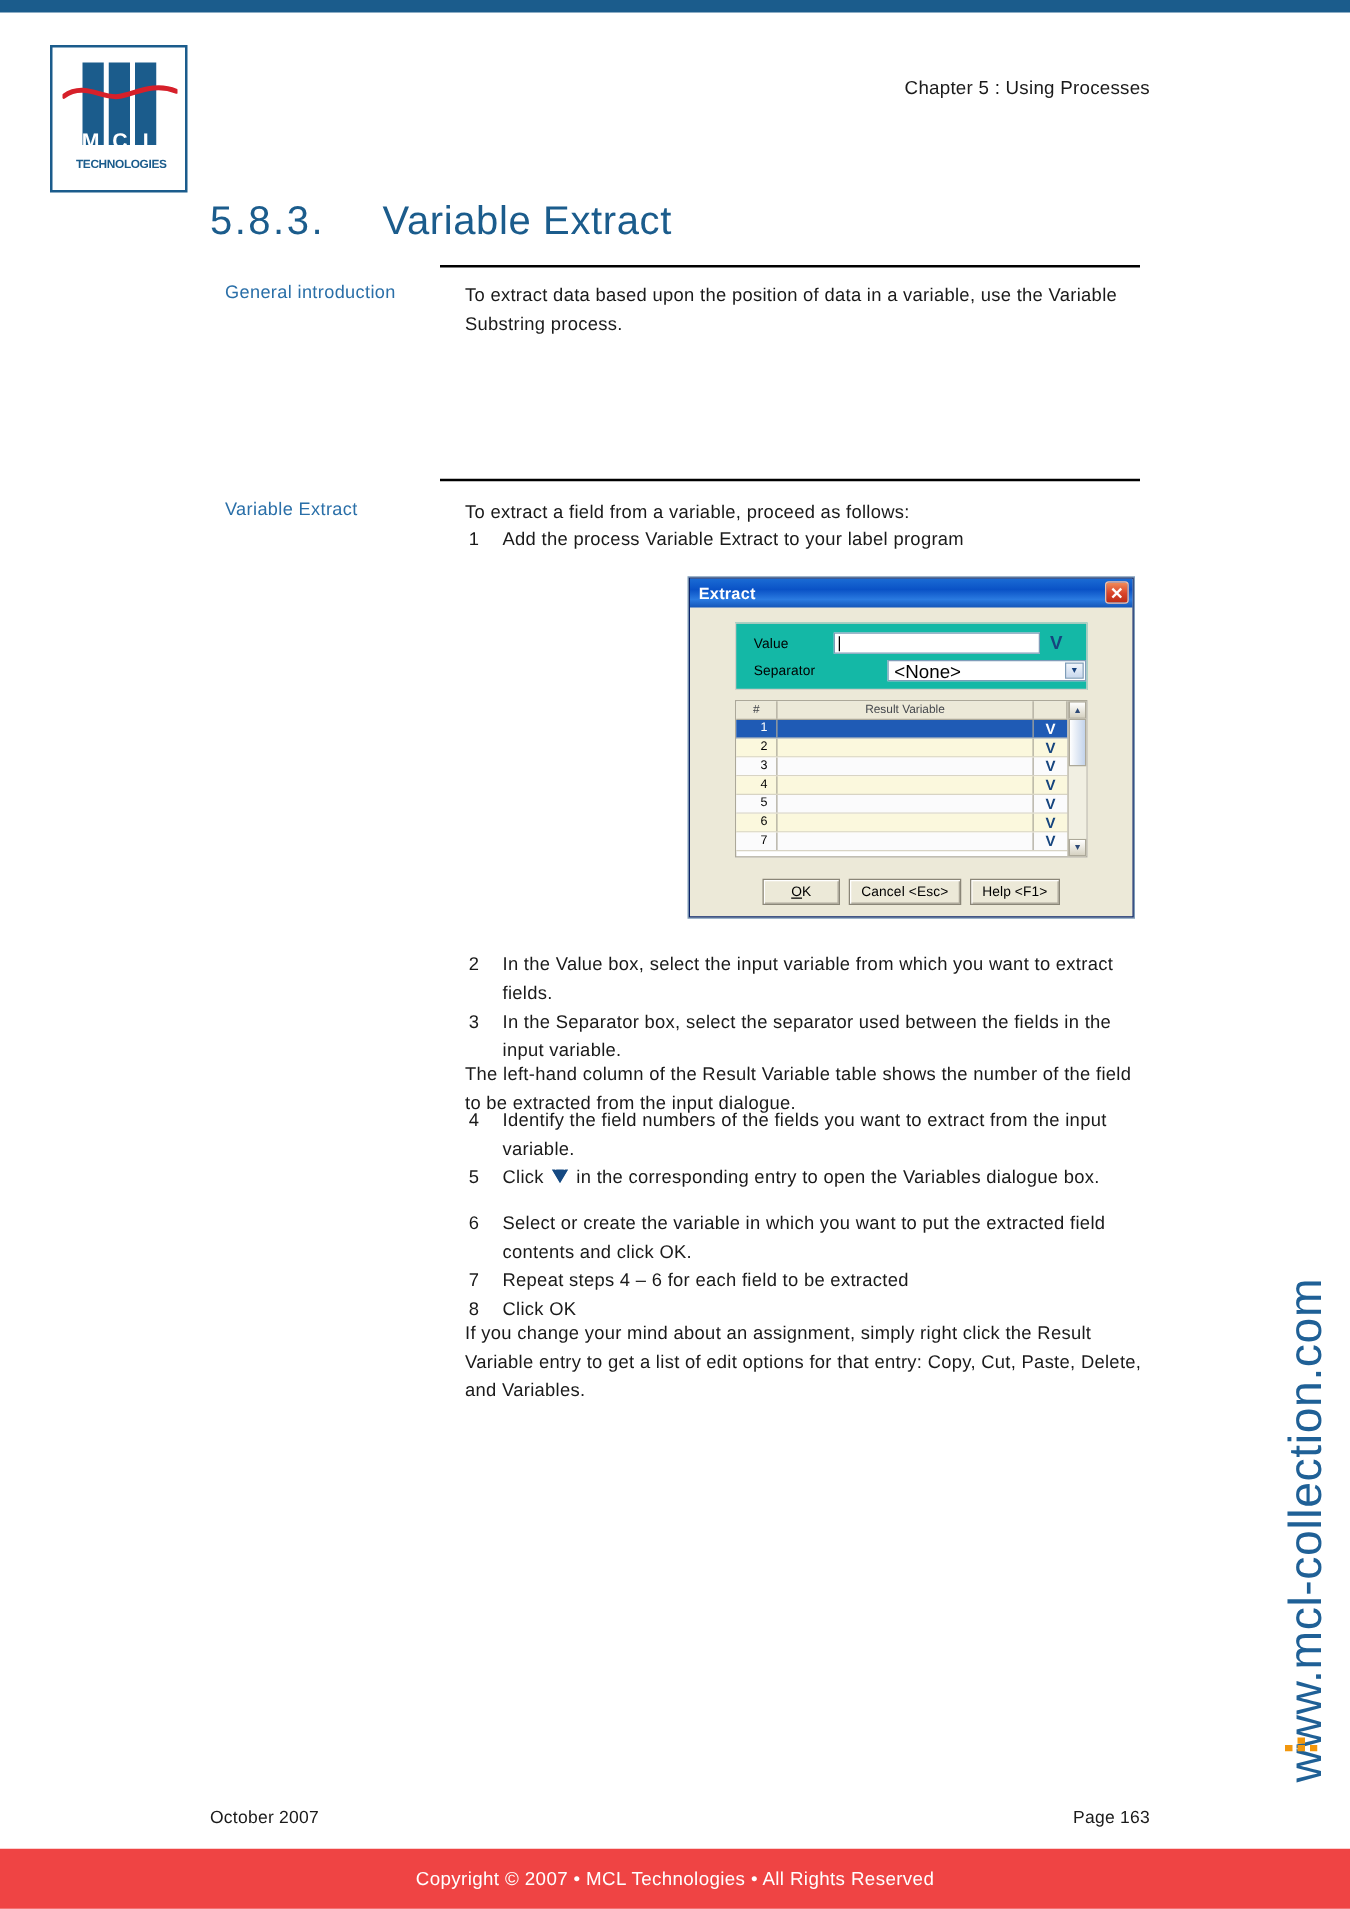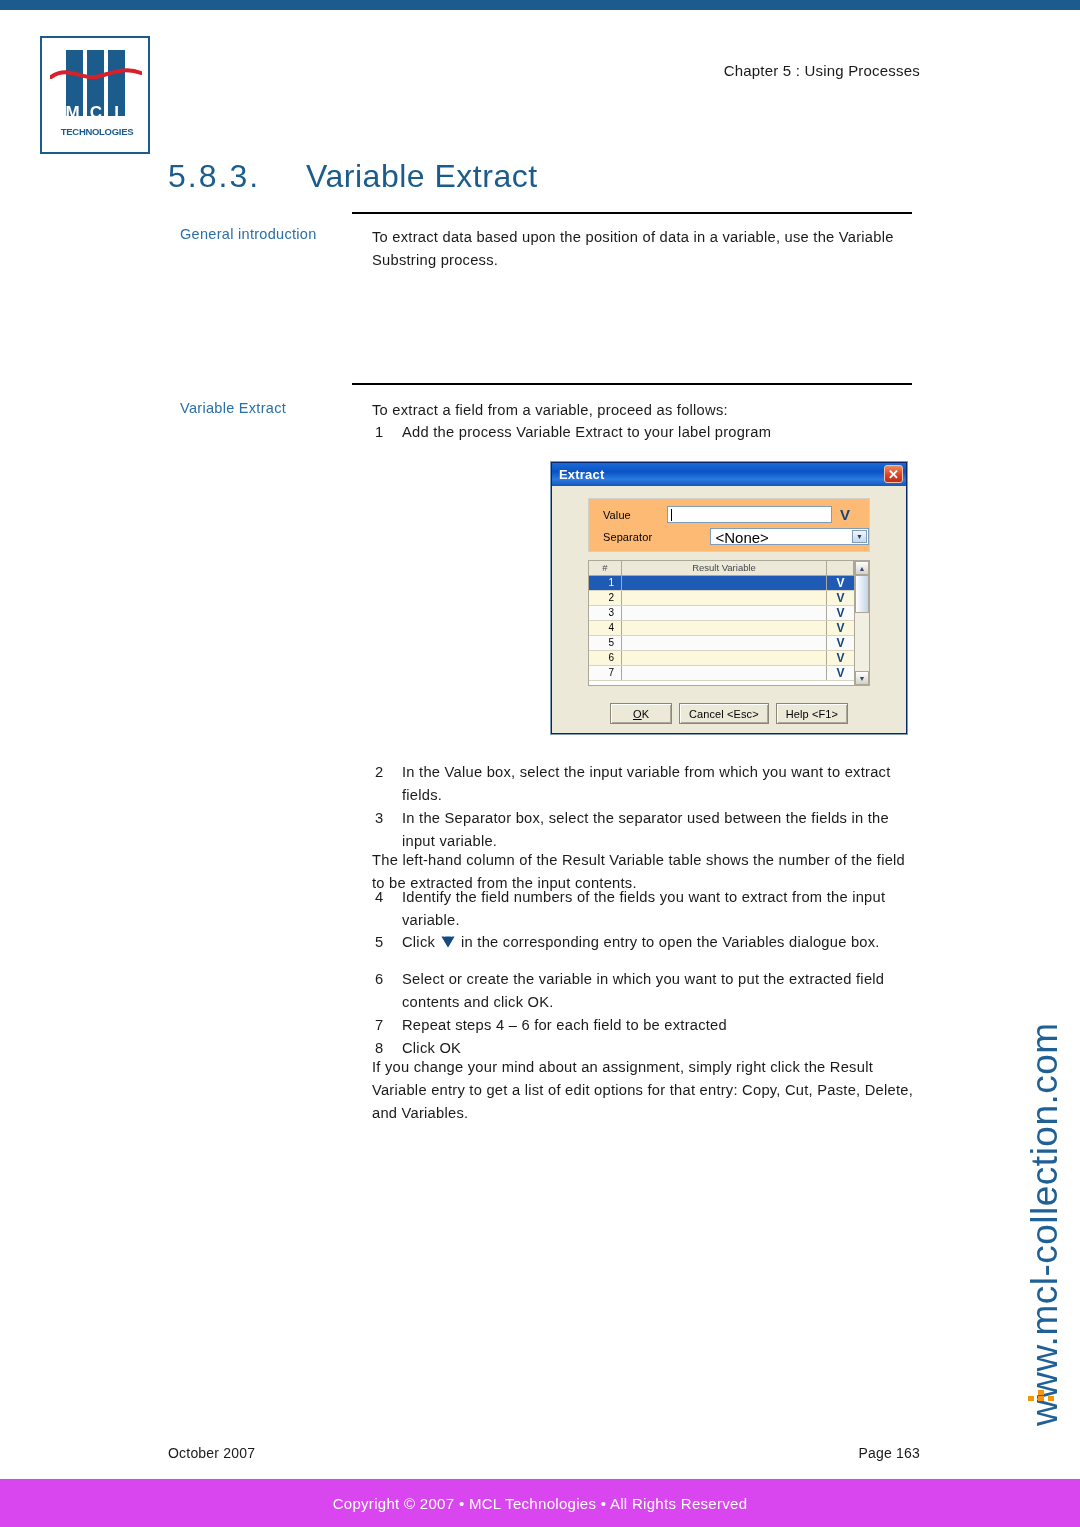--- a/index.html
+++ b/index.html
@@ -137,21 +137,21 @@
     border: 1px solid #f3c0a8; border-radius: 3px;
     display: flex; align-items: center; justify-content: center;
     color: #ffffff; font-size: 13px; font-weight: bold; line-height: 1;
   }
   .dlg-body { position: relative; width: 100%; height: 248px; padding: 7px; }
 
   .grp {
     position: absolute; left: 36px; top: 12px;
     width: 282px; height: 54px;
     border: 1px solid #d4d0c8;
-    background: #fdba74;
+    background: #14b8a6;
   }
   .fld-row {
     position: absolute; left: 0; width: 100%; height: 19px;
     display: flex; align-items: center;
   }
   .fld-row.r1 { top: 6px; }
   .fld-row.r2 { top: 28px; gap: 46px; }
   .fld-lab {
     width: 64px; margin-left: 14px;
     font-size: 11px; color: #000000; letter-spacing: 0.1px;
@@ -272,21 +272,21 @@
     position: absolute; left: 168px; top: 1445px;
     font-size: 14px; color: #1a1a1a; letter-spacing: 0.2px;
   }
   .foot-right {
     position: absolute; right: 160px; top: 1445px;
     font-size: 14px; color: #1a1a1a; letter-spacing: 0.2px;
   }
   .foot-bar {
     position: absolute; left: 0; bottom: 0;
     width: 1080px; height: 48px;
-    background: #d946ef;
+    background: #ef4444;
     display: flex; align-items: center; justify-content: center;
   }
   .foot-bar .c {
     color: #ffffff; font-size: 15px; letter-spacing: 0.3px;
   }
 </style>
 </head>
 <body>
 
 <div class="top-bar"></div>
@@ -423,21 +423,21 @@
 <div class="steps" style="top:761px;">
   <p class="step">
     <span class="n">2</span><span>In the Value box, select the input variable from which you want to extract fields.</span>
   </p>
   <p class="step">
     <span class="n">3</span><span>In the Separator box, select the separator used between the fields in the input variable.</span>
   </p>
 </div>
 
 <div class="body-col" style="top:849px;">
-  <p class="tight">The left-hand column of the Result Variable table shows the number of the field to be extracted from the input contents.</p>
+  <p class="tight">The left-hand column of the Result Variable table shows the number of the field to be extracted from the input dialogue.</p>
 </div>
 
 <div class="steps" style="top:886px;">
   <p class="step">
     <span class="n">4</span><span>Identify the field numbers of the fields you want to extract from the input variable.</span>
   </p>
 </div>
 
 <div class="steps" style="top:931px;">
   <p class="step">

